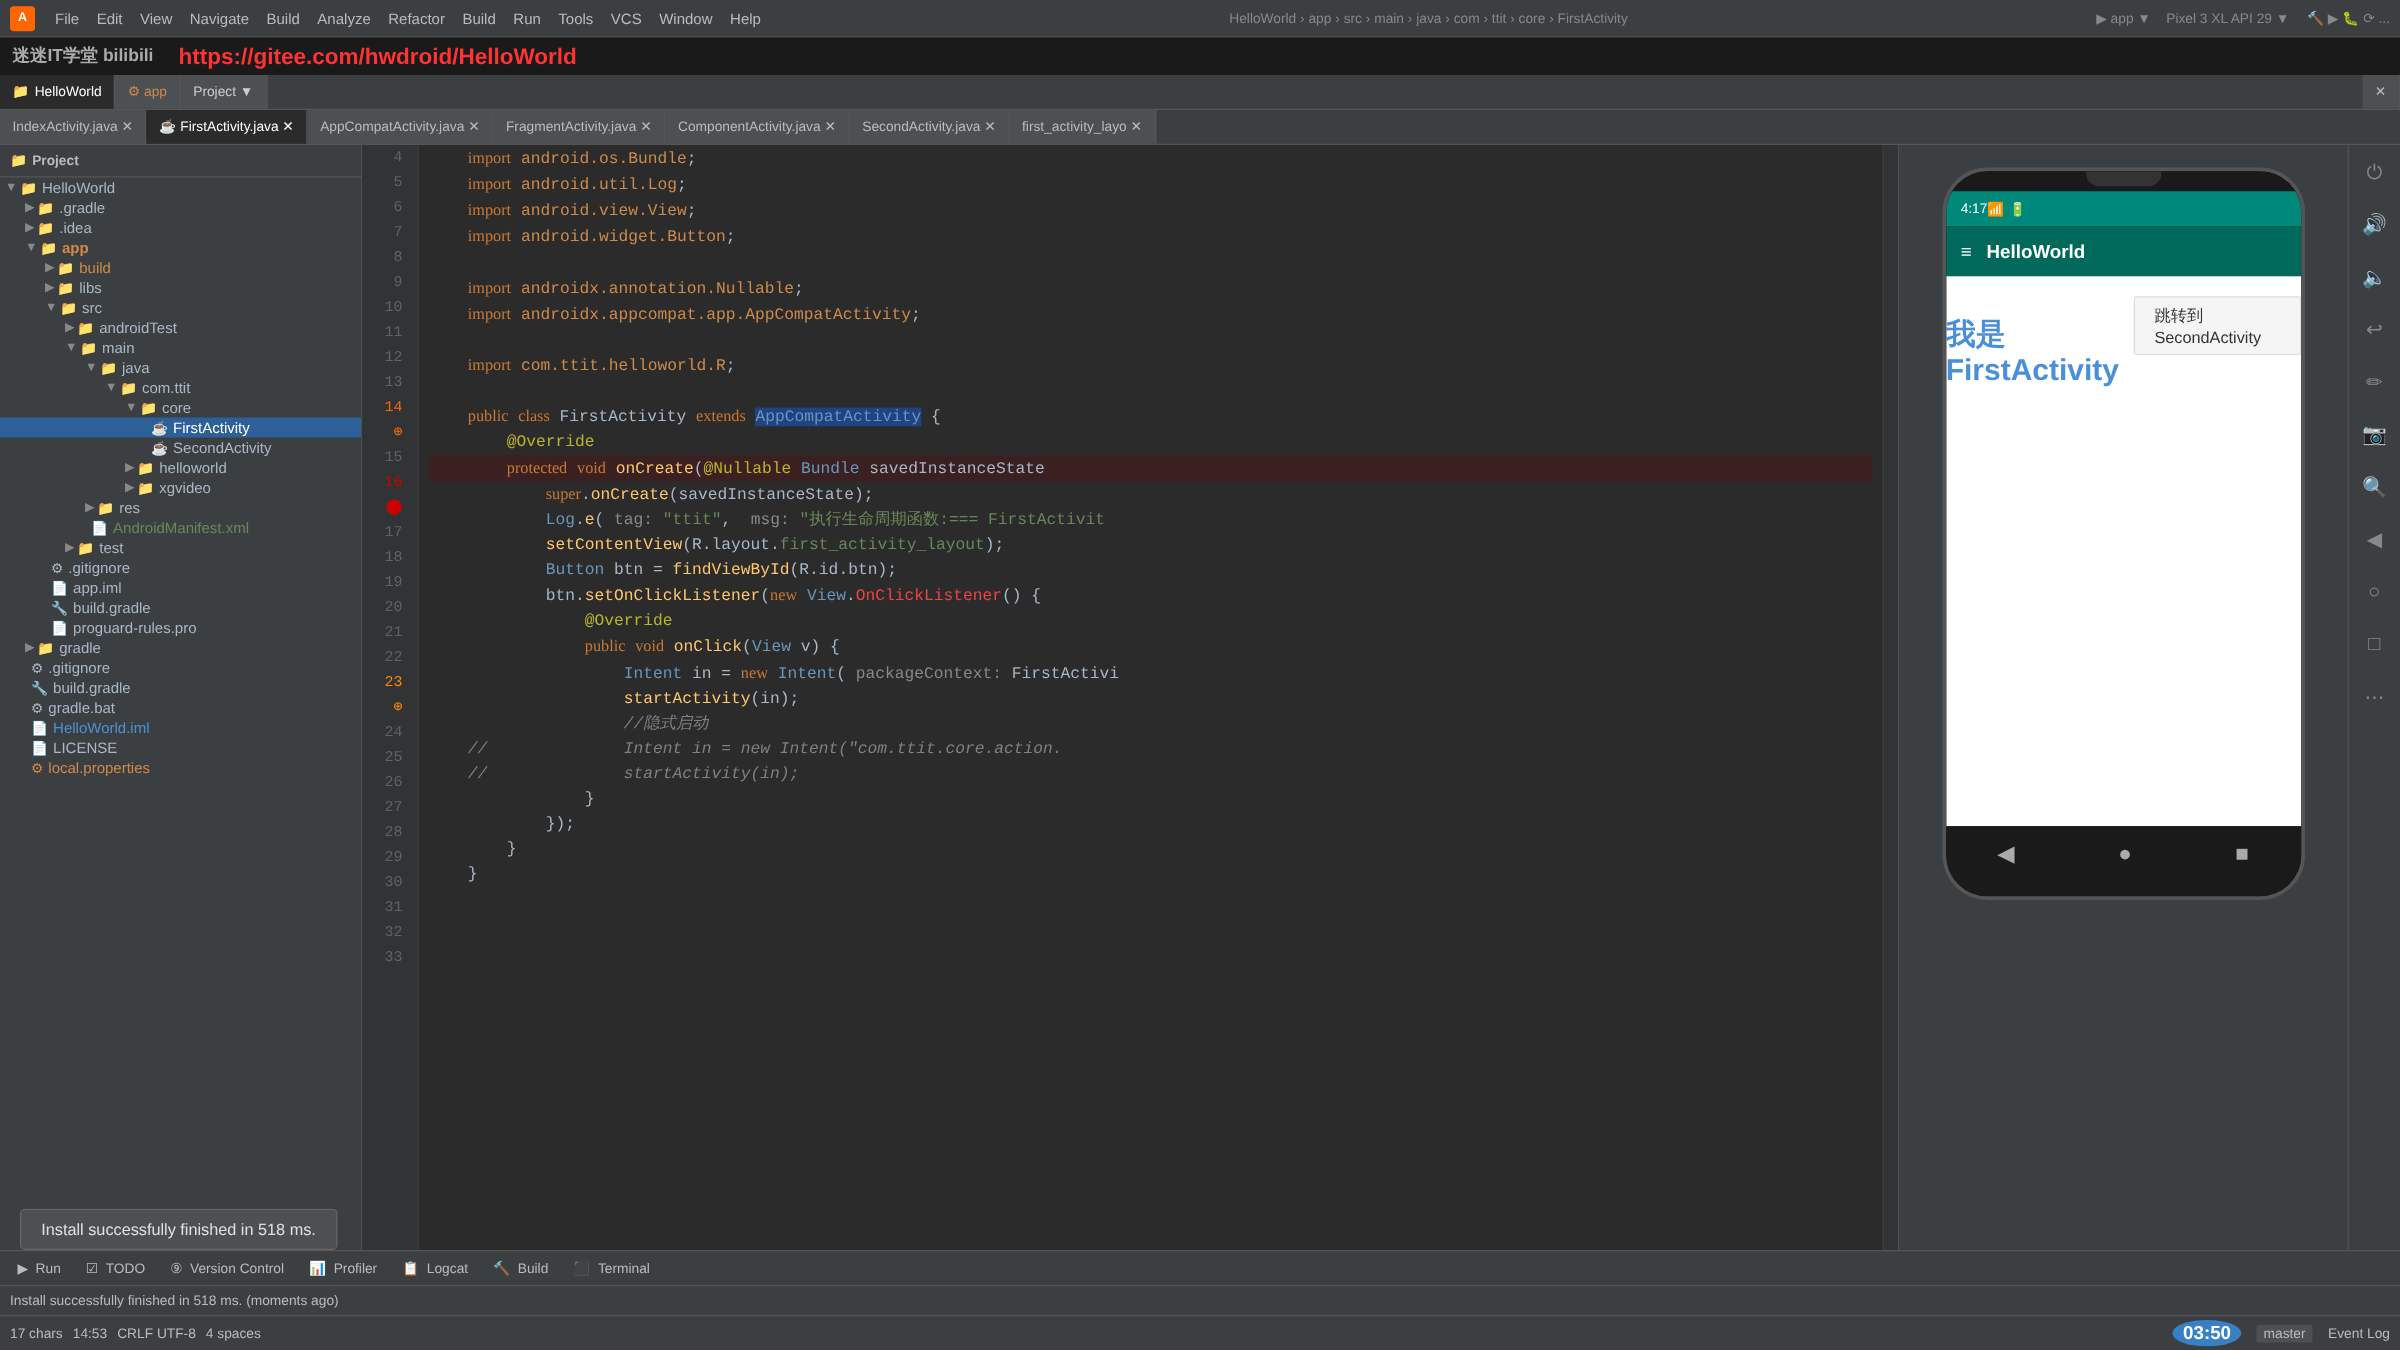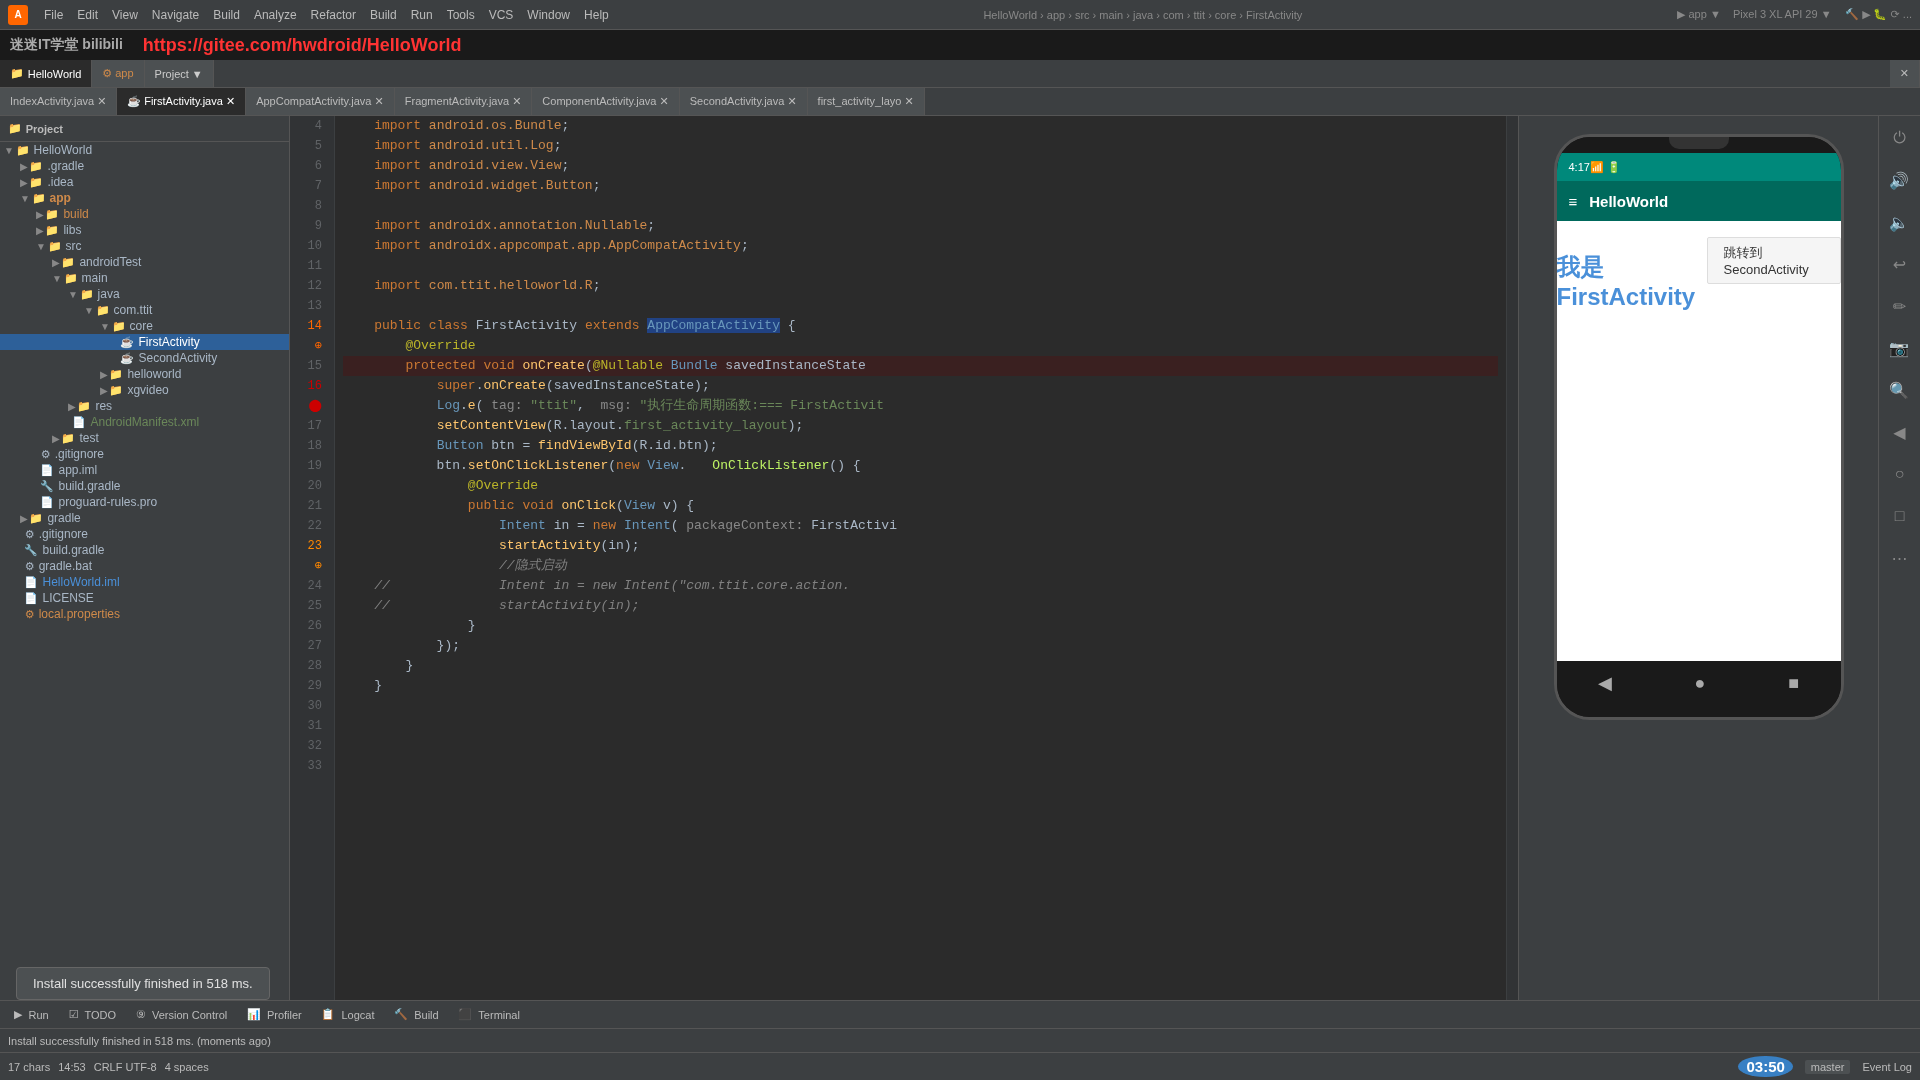--- a/index.html
+++ b/index.html
@@ -183,24 +183,24 @@
     }
     .line-numbers div { padding: 0 4px; font-size: 12px; }
     .code-content {
       flex: 1;
       overflow: hidden;
       line-height: 20px;
       padding: 0 8px;
       color: #a9b7c6;
     }
     .code-line { white-space: pre; line-height: 20px; }
-    .kw { color: #cc7832; }
+    .kw { color: #cc7832; font-family: Liberation Serif, serif; }
     .cls { color: #a9b7c6; }
     .cls2 { color: #6897bb; text-align: center; }
-    .cls3 { color: #bef264; margin-left: 26px; }
+    .cls3 { color: #ef4444; }
     .str { color: #6a8759; }
     .ann { color: #bbb529; }
     .cm { color: #808080; font-style: italic; }
     .imp { color: #cf8a4a; }
     .method { color: #ffc66d; }
     .selected-cls { background: #214283; }
 
     
     .phone-panel {
       width: 360px;

